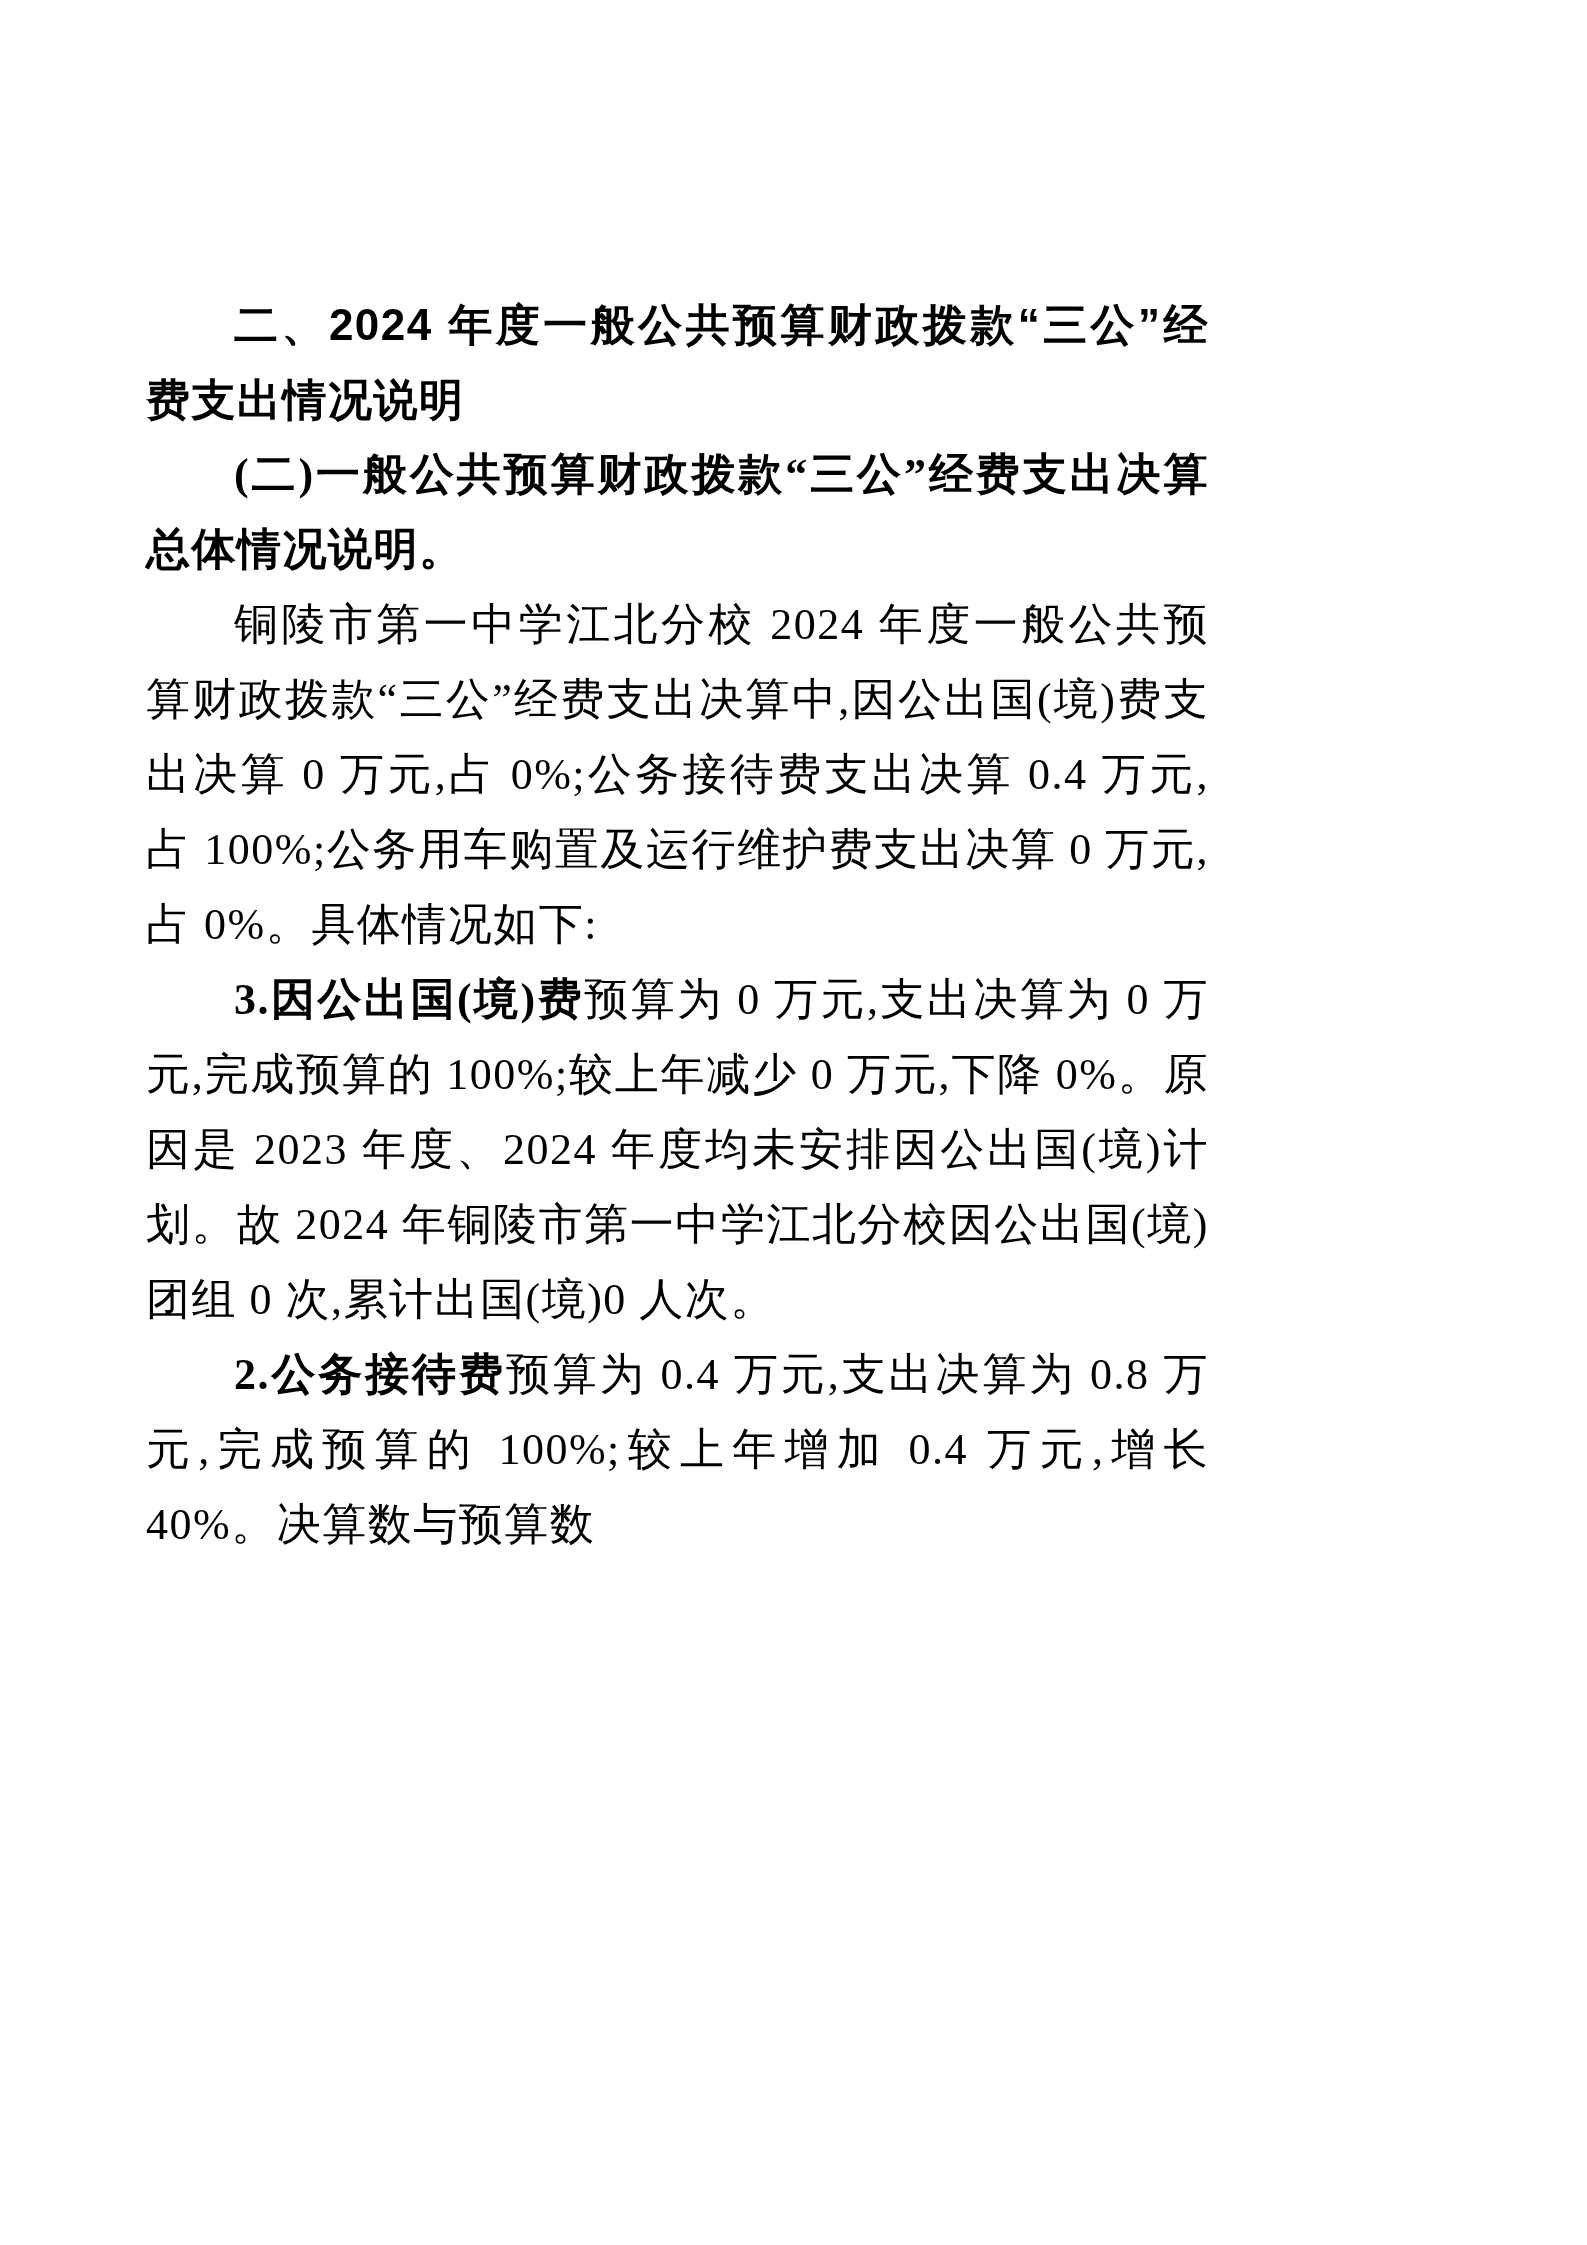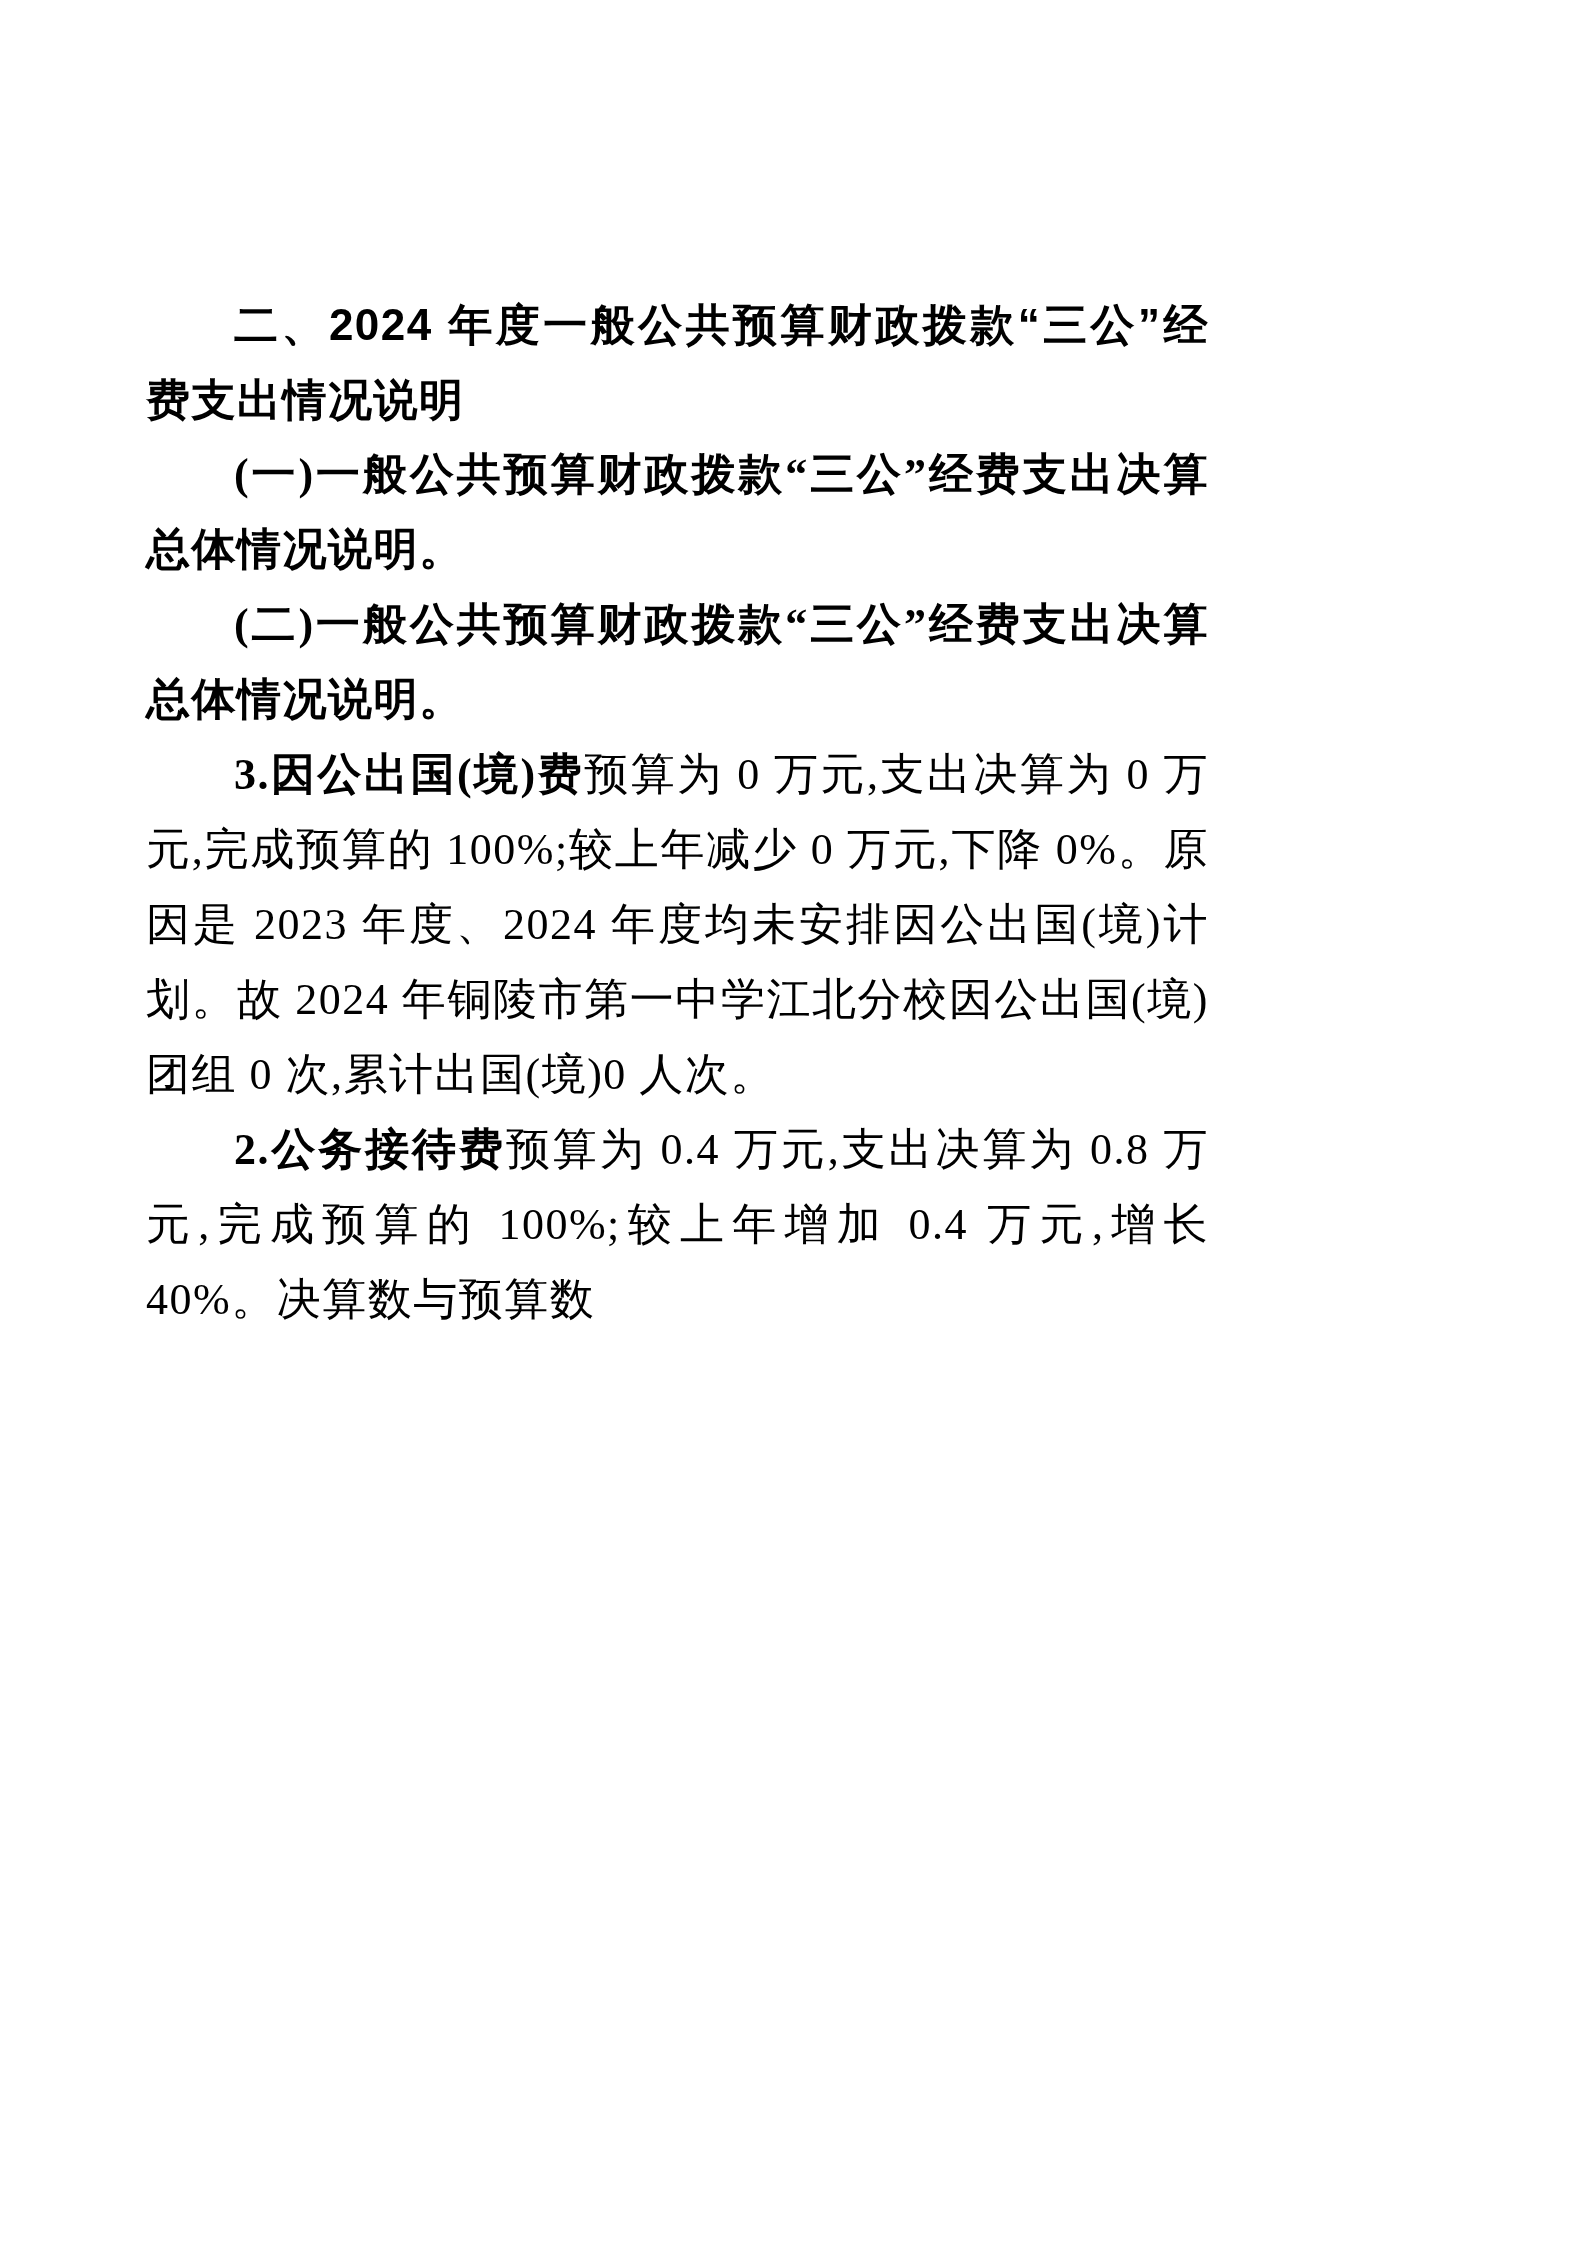--- a/index.html
+++ b/index.html
@@ -39,24 +39,24 @@
   }
 </style>
 </head>
 <body>
 
 <div class="page">
   <div class="doc">
 
     <p class="h1">二、2024 年度一般公共预算财政拨款“三公”经费支出情况说明</p>
 
-    <p class="h2">(一)一般公共预算财政拨款“三公”经费支出决算总体情况说明。</p>
 
 
     <p class="h2">(二)一般公共预算财政拨款“三公”经费支出决算总体情况说明。</p>
 
+    <p class="body">铜陵市第一中学江北分校 2024 年度一般公共预算财政拨款“三公”经费支出决算中,因公出国(境)费支出决算 0 万元,占 0%;公务接待费支出决算 0.4 万元,占 100%;公务用车购置及运行维护费支出决算 0 万元,占 0%。具体情况如下:</p>
 
     <p class="body"><span class="lead">3.因公出国(境)费</span><span>预算为 0 万元,支出决算为 0 万元,完成预算的 100%;较上年减少 0 万元,下降 0%。原因是 2023 年度、2024 年度均未安排因公出国(境)计划。故 2024 年铜陵市第一中学江北分校因公出国(境)团组 0 次,累计出国(境)0 人次。</span></p>
 
     <p class="body"><span class="lead">2.公务接待费</span><span>预算为 0.4 万元,支出决算为 0.8 万元,完成预算的 100%;较上年增加 0.4 万元,增长 40%。决算数与预算数</span></p>
 
   </div>
 </div>
 
 </body></html>

